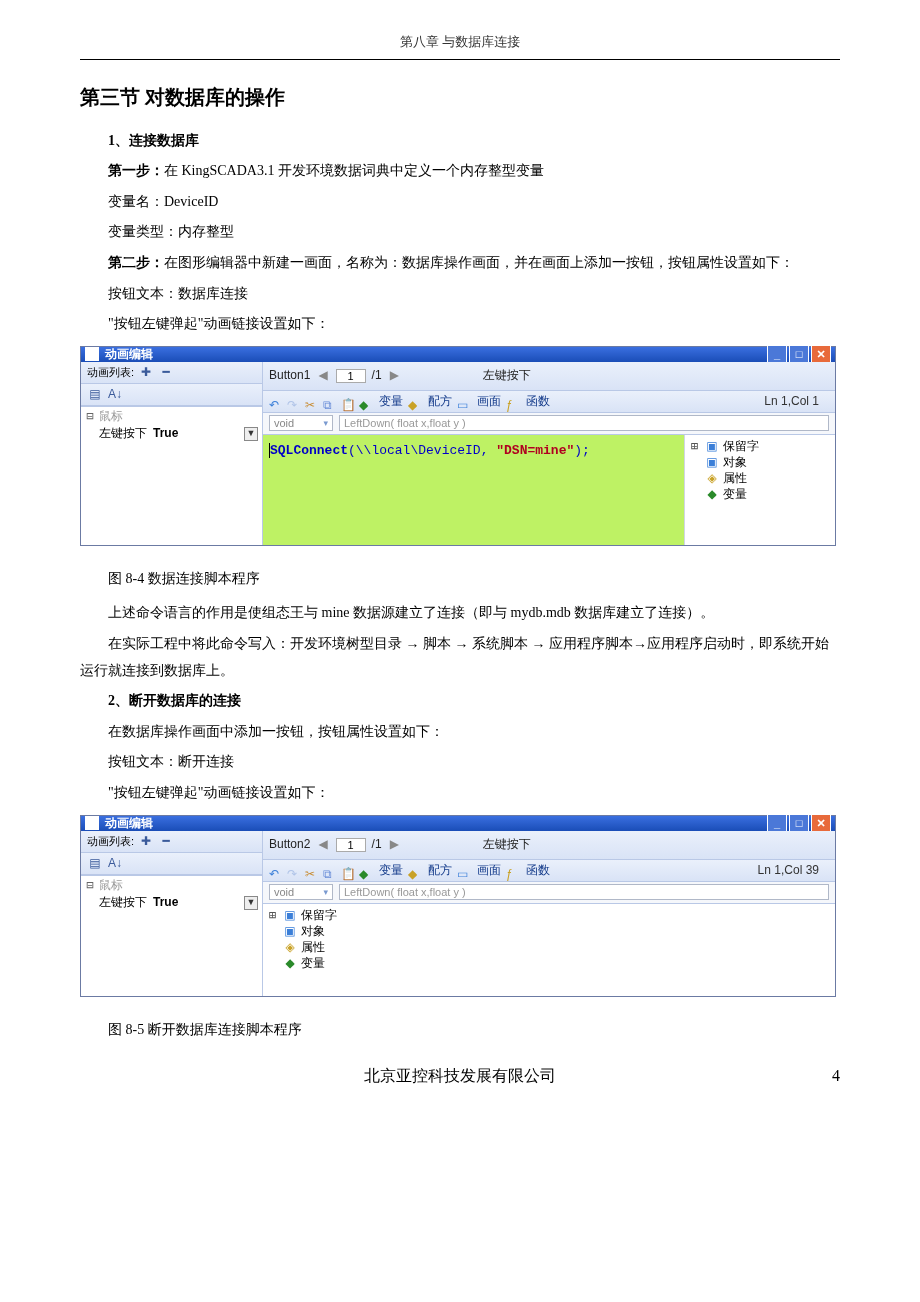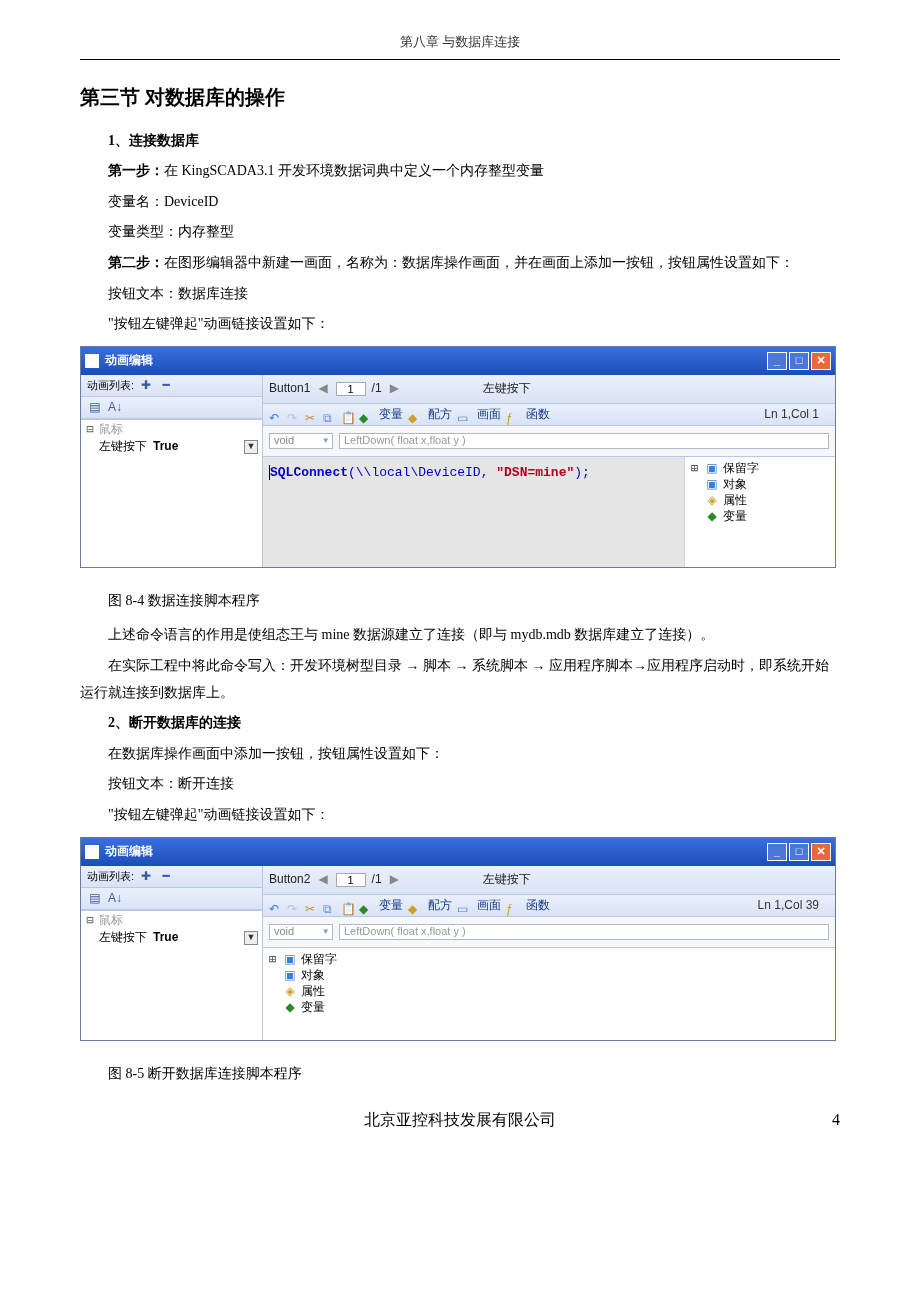--- a/index.html
+++ b/index.html
@@ -45,21 +45,21 @@
     border: 1px solid #6b7aa3;
     font-family: "Tahoma","SimSun",sans-serif;
     font-size: 12px;
   }
   .titlebar {
     background: linear-gradient(#3a6fe0,#1a4db7);
     color: #fff;
     display: flex;
     align-items: center;
     padding: 2px 4px;
-    height: 28px;
+    height: 15px;
   }
   .titlebar .tb-icon {
     width: 14px; height: 14px; background: #fff; margin-right: 6px;
     display: inline-block;
   }
   .titlebar .tb-title { font-weight: bold; flex: 1; }
   .win-btns { display: flex; gap: 2px; }
   .win-btn {
     width: 20px; height: 18px; border: 1px solid #fff;
     display: flex; align-items: center; justify-content: center;
@@ -125,34 +125,34 @@
   .copy { color:#6a8ed8; }
   .paste { color:#3b7fd8; }
   .var-ico { color:#2a8a2a; }
   .recipe-ico { color:#c9a227; }
   .screen-ico { color:#3b7fd8; }
   .func-ico { color:#c9a227; }
   .lncol { margin-left: auto; color: #333; padding-right: 10px; }
   .sig-row {
     background: #f5f7fb;
     border-bottom: 1px solid #b9c8e6;
-    display: flex; align-items: center; padding: 15px 6px; height: 22px; gap: 6px;
+    display: flex; align-items: center; padding: 2px 6px; height: 22px; gap: 6px;
   }
   .sig-row select, .sig-row .void-box {
     font-size: 11px; color: #888; border: 1px solid #b0b8c8; background: #fff;
     height: 16px; display: inline-flex; align-items: center; padding: 0 4px; width: 64px;
   }
   .sig-row .sig-input {
     font-size: 11px; color: #999; border: 1px solid #b0b8c8; background: #fff;
     height: 16px; flex: 1; padding: 0 4px; display: flex; align-items: center;
   }
   .code-wrap { display: flex; flex: 1; min-height: 110px; border-top: 0; }
   .code-area {
     flex: 1;
-    background: #e5e5e5;
+    background: #bef264;
     font-family: "Courier New", monospace;
     font-size: 13px;
     padding: 4px 6px;
     white-space: pre;
     border-right: 1px solid #d0d6e4;
   }
   .code-area .cursor { border-left: 1px solid #000; }
   .code-kw { color: #0000c8; font-weight: bold; }
   .code-path { color: #0000c8; }
   .code-red { color: #b00020; font-weight: bold; }

